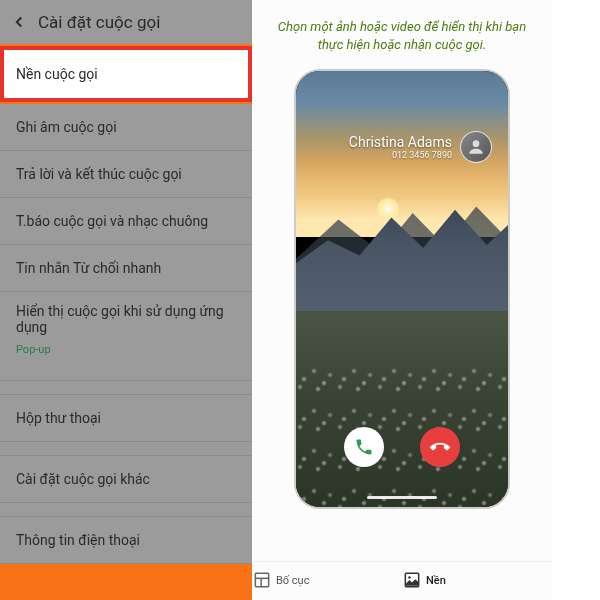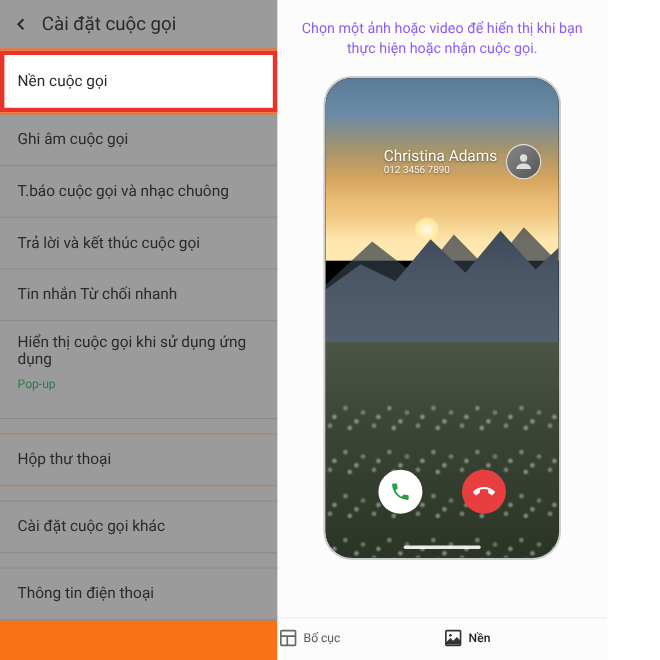--- a/index.html
+++ b/index.html
@@ -9,32 +9,32 @@
 .back-arrow { width: 18px; height: 18px; display: flex; align-items: center; justify-content: center; margin-right: 10px; }
 .header-title { font-size: 17px; color: #2a2a2a; font-weight: 400; }
 .settings-list { flex: 1; display: flex; flex-direction: column; }
 .settings-item { padding: 15px 16px; background: #9b9b9b; font-size: 14px; color: #2a2a2a; border-bottom: 1px solid #8a8a8a; }
 .settings-item.highlighted { background: #fff; border: 4px solid #e8332a; padding: 16px 12px; margin: 2px 0; }
 .settings-item.with-sub { padding: 11px 16px 24px; }
 .settings-sub { font-size: 11px; color: #2a7a4a; margin-top: 8px; }
 .settings-gap { height: 14px; background: #9b9b9b; border-bottom: 1px solid #8a8a8a; }
 
 .right-panel { width: 300px; height: 600px; background: #fcfcfc; display: flex; flex-direction: column; }
-.description { padding: 18px 15px 10px; font-size: 13px; color: #8b5cf6; text-align: center; line-height: 1.4; }
+.description { padding: 18px 15px 10px; font-size: 13px; color: #4d7c0f; text-align: center; line-height: 1.4; font-style: italic; }
 .phone-preview { flex: 1; display: flex; justify-content: center; align-items: flex-start; padding: 5px 0; }
 .phone-frame { width: 216px; height: 440px; border-radius: 26px; border: 2px solid #ccc; overflow: hidden; position: relative; background: #000; }
 .phone-bg { position: absolute; inset: 0; }
 .sky { position: absolute; top: 0; left: 0; right: 0; height: 38%; background: linear-gradient(180deg, #5a7a95 0%, #6a8aa5 20%, #a8956a 40%, #d4a560 55%, #e8b870 65%, #f0c880 75%, #ffe8b0 90%); }
 .sun { position: absolute; top: 29%; left: 38%; width: 22px; height: 22px; background: radial-gradient(circle, #fffaeb 0%, #ffe8a0 60%, transparent 100%); border-radius: 50%; }
 .mountains { position: absolute; top: 30%; left: 0; right: 0; height: 35%; background: linear-gradient(180deg, #3a4555 0%, #4a5565 30%, #5a6575 100%); clip-path: polygon(0 40%, 15% 25%, 30% 35%, 45% 10%, 60% 30%, 75% 5%, 90% 28%, 100% 15%, 100% 100%, 0 100%); }
 .mountains2 { position: absolute; top: 28%; left: 0; right: 0; height: 30%; background: linear-gradient(180deg, #2a3540 0%, #3a4550 100%); clip-path: polygon(0 50%, 20% 20%, 40% 45%, 55% 15%, 70% 40%, 85% 10%, 100% 35%, 100% 100%, 0 100%); opacity: 0.7; }
 .foreground { position: absolute; bottom: 0; left: 0; right: 0; height: 45%; background: linear-gradient(180deg, #4a5545 0%, #3a4535 40%, #2a3525 100%); }
 .flowers { position: absolute; bottom: 0; left: 0; right: 0; height: 35%; background: radial-gradient(circle at 20% 60%, rgba(255,255,255,0.4) 1px, transparent 3px), radial-gradient(circle at 45% 40%, rgba(255,255,255,0.35) 1px, transparent 3px), radial-gradient(circle at 70% 70%, rgba(255,255,255,0.4) 1px, transparent 3px), radial-gradient(circle at 85% 50%, rgba(255,255,255,0.3) 1px, transparent 3px), radial-gradient(circle at 10% 80%, rgba(255,255,255,0.35) 1px, transparent 3px), radial-gradient(circle at 55% 85%, rgba(255,255,255,0.4) 1px, transparent 3px); background-size: 40px 40px; }
 .caller-info { position: absolute; top: 60px; right: 16px; display: flex; align-items: center; color: #fff; }
-.caller-text { text-align: left; margin-right: 8px; }
+.caller-text { text-align: right; margin-right: 8px; }
 .caller-name { font-size: 14px; font-weight: 400; text-shadow: 0 1px 2px rgba(0,0,0,0.5); }
 .caller-number { font-size: 9px; opacity: 0.9; text-shadow: 0 1px 2px rgba(0,0,0,0.5); }
 .caller-avatar { width: 32px; height: 32px; border-radius: 50%; background: linear-gradient(135deg, #888 0%, #555 100%); border: 1.5px solid rgba(255,255,255,0.8); display: flex; align-items: center; justify-content: center; }
 .call-buttons { position: absolute; bottom: 40px; left: 0; right: 0; display: flex; justify-content: space-around; padding: 0 30px; }
 .call-btn { width: 40px; height: 40px; border-radius: 50%; display: flex; align-items: center; justify-content: center; }
 .accept-btn { background: #fff; }
 .decline-btn { background: #e83e3e; }
 .nav-indicator { position: absolute; bottom: 8px; left: 50%; transform: translateX(-50%); width: 70px; height: 3px; background: #fff; border-radius: 2px; opacity: 0.9; }
 .bottom-nav { display: flex; border-top: 1px solid #eee; padding: 8px 0 10px; }
 .nav-item { flex: 1; display: flex; flex-direction: row; align-items: center; gap: 4px; }
@@ -50,22 +50,22 @@
     <span class="back-arrow">
       <svg viewBox="0 0 24 24" width="18" height="18" fill="none" stroke="#2a2a2a" stroke-width="2.5">
           <path d="M15 18l-6-6 6-6"></path>
         </svg>
     </span>
     <span class="header-title">Cài đặt cuộc gọi</span>
   </div>
   <div class="settings-list">
     <div class="settings-item highlighted"><span>Nền cuộc gọi</span></div>
     <div class="settings-item"><span>Ghi âm cuộc gọi</span></div>
+    <div class="settings-item"><span>Trả lời và kết thúc cuộc gọi</span></div>
     <div class="settings-item"><span>T.báo cuộc gọi và nhạc chuông</span></div>
-    <div class="settings-item"><span>Trả lời và kết thúc cuộc gọi</span></div>
     <div class="settings-item"><span>Tin nhắn Từ chối nhanh</span></div>
     <div class="settings-item with-sub">
       <div>Hiển thị cuộc gọi khi sử dụng ứng dụng</div>
       <div class="settings-sub">Pop-up</div>
     </div>
     <div class="settings-gap"></div>
     <div class="settings-item"><span>Hộp thư thoại</span></div>
     <div class="settings-gap"></div>
     <div class="settings-item"><span>Cài đặt cuộc gọi khác</span></div>
     <div class="settings-gap"></div>

